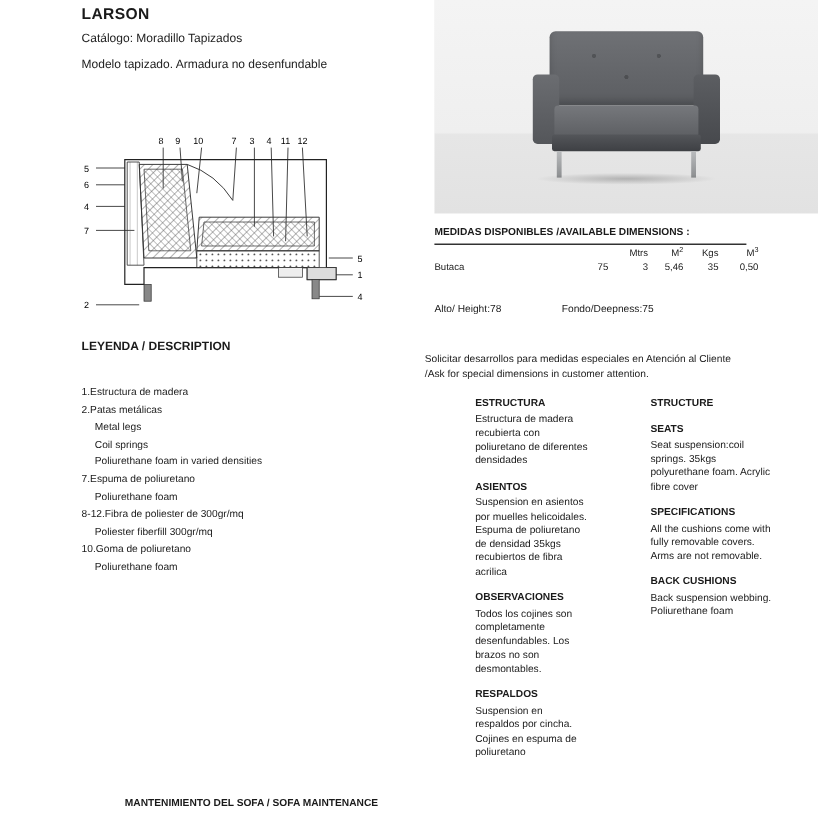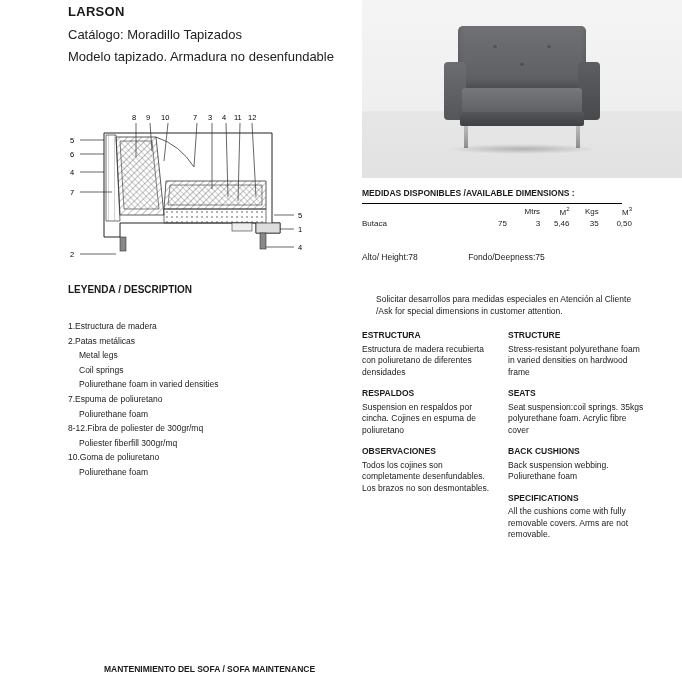--- a/index.html
+++ b/index.html
@@ -27,21 +27,21 @@
     position: absolute;
     left: 68px;
     top: 4px;
     font-size: 13px;
     font-weight: bold;
     letter-spacing: 0.3px;
   }
   .subline {
     position: absolute;
     left: 68px;
-    font-size: 13px;
+    font-size: 10px;
     color: #222;
   }
   .subline.l1 { top: 27px; }
   .subline.l2 { top: 49px; }
 
   
   .photo-wrap {
     position: absolute;
     left: 362px;
     top: 0px;
@@ -172,21 +172,21 @@
   .dims-extra {
     position: absolute;
     left: 362px;
     top: 252px;
     font-size: 8.5px;
   }
   .dims-extra .fondo { margin-left: 48px; }
 
   .note {
     position: absolute;
-    left: 376px;
+    left: 354px;
     top: 293px;
     width: 270px;
     font-size: 8.5px;
     line-height: 12px;
   }
 
   
   .leg-title {
     position: absolute;
     left: 68px;
@@ -214,21 +214,21 @@
     line-height: 11.5px;
   }
   .col-en {
     position: absolute;
     left: 508px;
     top: 330px;
     width: 140px;
     font-size: 8.5px;
     line-height: 11.5px;
   }
-  .blk { margin-bottom: 10px; }
+  .blk { margin-bottom: 10px; margin-left: 34px; }
   .blk h4 {
     margin: 0 0 2px 0;
     font-size: 8.5px;
     font-weight: bold;
   }
   .blk p { margin: 0; }
 
   .maint {
     position: absolute;
     left: 68px;
@@ -393,43 +393,46 @@
     <div>10.Goma de poliuretano</div>
     <div class="ind">Poliurethane foam</div>
   </div>
 
   <div class="col-es">
     <div class="blk">
       <h4>ESTRUCTURA</h4>
       <p>Estructura de madera recubierta con poliuretano de diferentes densidades</p>
     </div>
     <div class="blk">
+      <h4>ASIENTOS</h4>
+      <p>Suspension en asientos por muelles helicoidales. Espuma de poliuretano de densidad 35kgs recubiertos de fibra acrilica</p>
+    </div>
+    <div class="blk">
+      <h4>OBSERVACIONES</h4>
+      <p>Todos los cojines son completamente desenfundables. Los brazos no son desmontables.</p>
+    </div>
+    <div class="blk">
       <h4>RESPALDOS</h4>
       <p>Suspension en respaldos por cincha. Cojines en espuma de poliuretano</p>
     </div>
-    <div class="blk">
-      <h4>OBSERVACIONES</h4>
-      <p>Todos los cojines son completamente desenfundables. Los brazos no son desmontables.</p>
-    </div>
   </div>
 
   <div class="col-en">
     <div class="blk">
       <h4>STRUCTURE</h4>
-      <p>Stress-resistant polyurethane foam in varied densities on hardwood frame</p>
     </div>
     <div class="blk">
       <h4>SEATS</h4>
       <p>Seat suspension:coil springs. 35kgs polyurethane foam. Acrylic fibre cover</p>
     </div>
     <div class="blk">
+      <h4> SPECIFICATIONS</h4>
+      <p>All the cushions come with fully removable covers. Arms are not removable.</p>
+    </div>
+    <div class="blk">
       <h4>BACK CUSHIONS</h4>
       <p>Back suspension webbing. Poliurethane foam</p>
     </div>
-    <div class="blk">
-      <h4> SPECIFICATIONS</h4>
-      <p>All the cushions come with fully removable covers. Arms are not removable.</p>
-    </div>
   </div>
 
   <div class="maint">MANTENIMIENTO DEL SOFA / SOFA MAINTENANCE</div>
 
 </div>
 
 </body></html>

